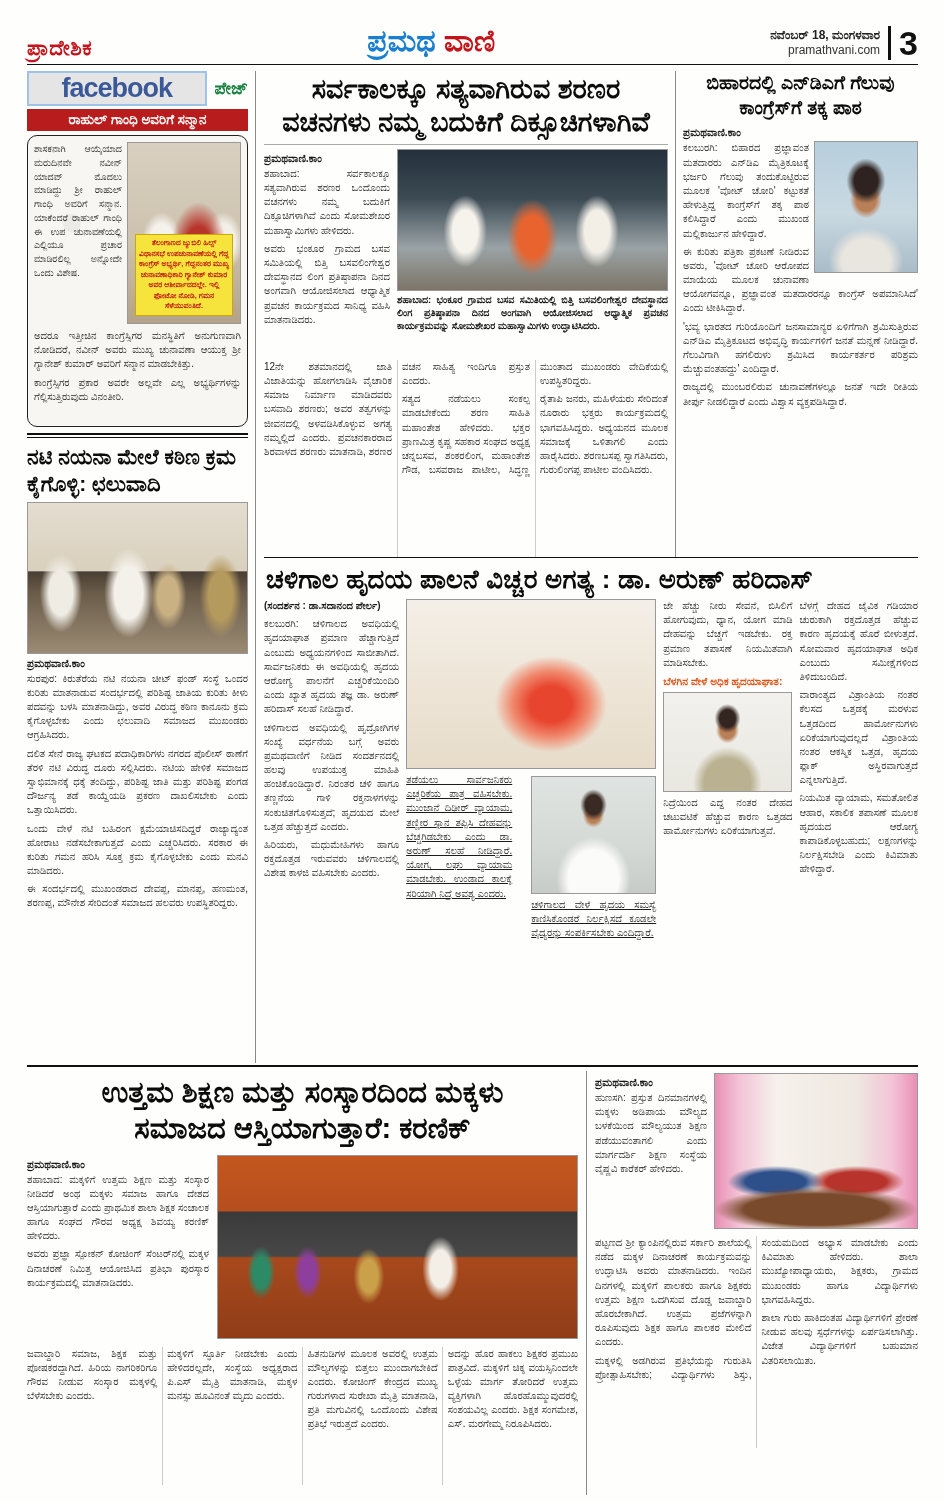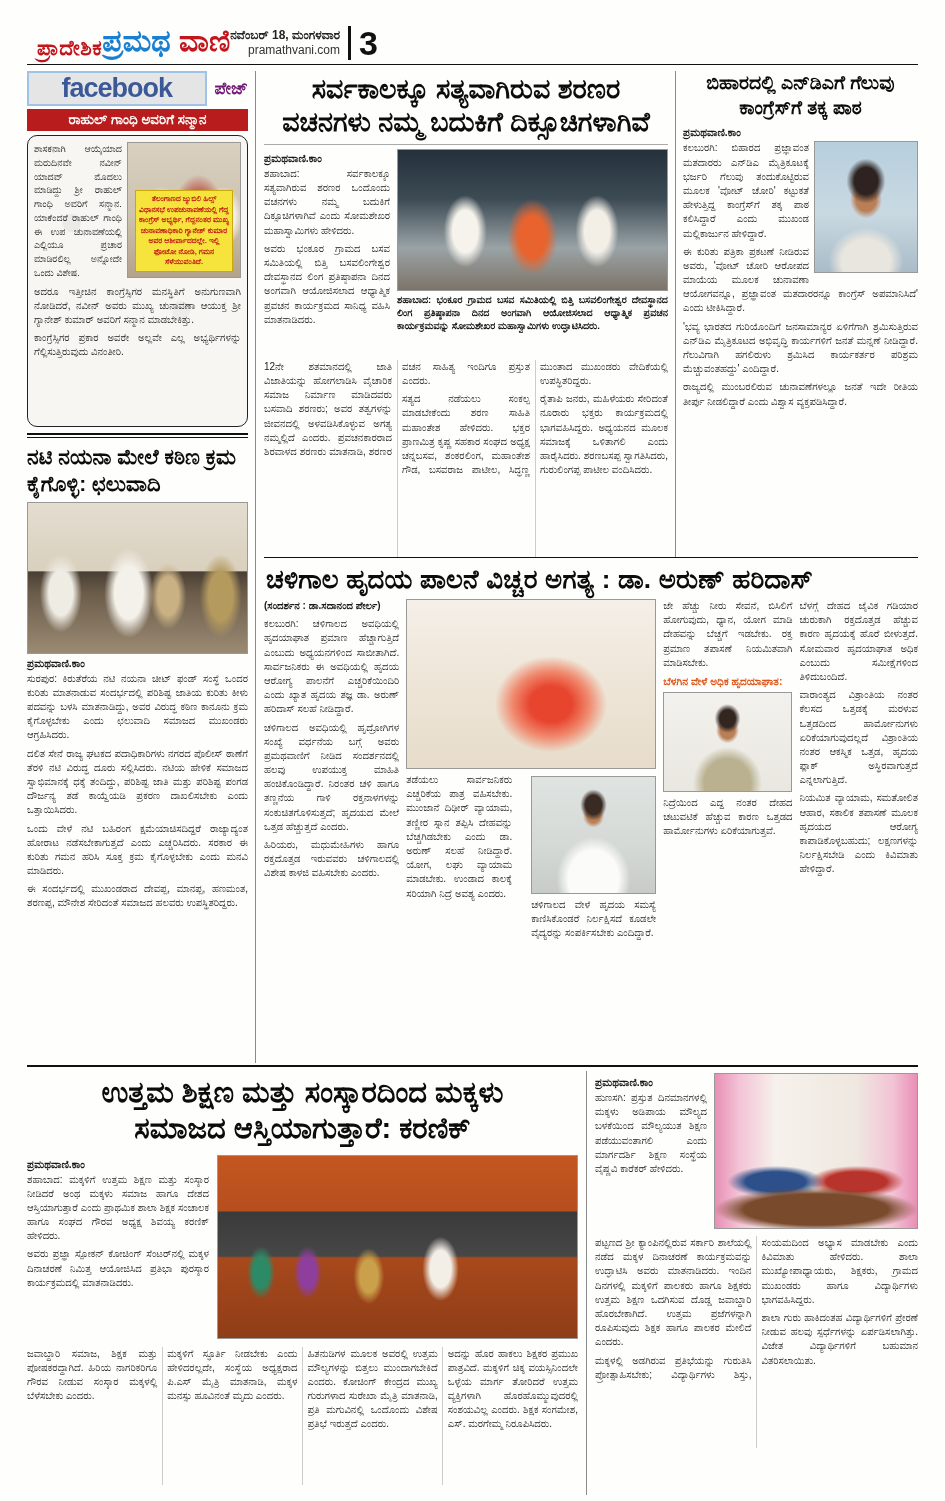--- a/index.html
+++ b/index.html
@@ -4,21 +4,21 @@
 <style>
   * { margin:0; padding:0; box-sizing:border-box; }
   html,body { background:#e8e8e4; }
   body { font-family:"Liberation Sans", sans-serif; }
   .paper{
     position:relative; width:945px; height:1501px; margin:0 auto;
     background:#fefefc; color:#1a1a1a; overflow:hidden;
     padding:8px 27px 6px 27px;
   }
   
-  .masthead{ display:flex; align-items:flex-end; height:52px;margin-left:10px; }
+  .masthead{ display:flex; align-items:flex-end; justify-content:space-between; height:52px; }
   .section-label{ font-size:21px; font-weight:800; color:#c3161c; letter-spacing:.5px; }
   .mast-center{ font-size:30px; font-weight:800; white-space:nowrap; }
   .mast-w1{ color:#1b7fd0; } .mast-w2{ color:#c3161c;font-family:Liberation Mono, monospace; }
   .mast-right{ display:flex; align-items:center; gap:8px; }
   .date-block{ text-align:right; line-height:1.25; }
   .date-line{ font-size:12px; font-weight:700; color:#222; }
   .site-line{ font-size:12px; color:#333; }
   .pgsep{ width:3px; height:34px; background:#111; }
   .pgnum{ font-size:34px; font-weight:800; color:#111; line-height:1; }
   .head-rule{ border:none; border-top:1.6px solid #111; margin:4px 0 6px 0; }
@@ -95,30 +95,30 @@
   .ph-kids{ background:
       radial-gradient(120px 26px at 50% 88%, #7a4a2c 0 60%, rgba(122,74,44,0) 85%),
       radial-gradient(60px 20px at 30% 70%, #2d4f8a 0 50%, rgba(45,79,138,0) 80%),
       radial-gradient(60px 20px at 70% 70%, #b8332c 0 50%, rgba(184,51,44,0) 80%),
       linear-gradient(90deg,#e88fb4 0%,#f3c3d6 12%,#f6f1ec 30%,#efe8e0 70%,#f3c3d6 88%,#e88fb4 100%); }
 
   
   .fb-logo-row{ display:flex; align-items:center; gap:8px; margin-bottom:3px; }
   .fb-logo{ flex:1; background:#e5e5e5; border:2px solid #9fc3e8; text-align:center;
             color:#3b5998; font-weight:800; font-size:27px; letter-spacing:-1px; line-height:1.15; }
-  .fb-suffix{ font-size:17px; font-weight:800; color:#701a75; }
+  .fb-suffix{ font-size:17px; font-weight:800; color:#15803d; }
   .fb-redbar{ background:#b91c1c; color:#fff; font-weight:800; font-size:13.5px; text-align:center; padding:3px 2px; margin-bottom:4px; }
   .fb-box{ border:1.4px solid #222; border-radius:10px; padding:6px 6px 4px 6px; height:292px; overflow:hidden;
            background:
              radial-gradient(14px 14px at 20% 30%, rgba(150,150,150,.12) 0 60%, transparent 70%),
              radial-gradient(14px 14px at 70% 60%, rgba(150,150,150,.10) 0 60%, transparent 70%),
              #f7f6f2; }
   .fb-top{ display:flex; gap:5px; }
   .fb-leadtext{ width:88px; font-size:9.5px; line-height:1.45; text-align:justify; }
-  .fb-photo{ flex:1; height:136px; }
+  .fb-photo{ flex:1; height:182px; }
   .fb-ybox{ position:absolute; left:6%; right:6%; bottom:4%; background:#f6e33c; border:1px solid #caa80a;
             color:#c01d14; font-weight:800; font-size:7.5px; line-height:1.4; text-align:center; padding:3px; }
   .dbl-rule{ border-top:2.5px solid #111; border-bottom:1.2px solid #111; height:5px; margin:6px 0 5px 0; }
 
   
   .nay-photo{ height:152px; margin:4px 0 2px 0; }
   .colA .bodytext{ height:360px; overflow:hidden; }
 
   
   .main-head{ padding:2px 0 5px 0; border-bottom:1px solid #aaa; margin-bottom:4px; }
@@ -129,21 +129,21 @@
   .main-cols{ margin-top:5px; column-count:3; column-gap:10px; column-rule:1px solid #ccc; height:198px; overflow:hidden; }
 
   
   .bihar-photo{ float:right; width:104px; height:132px; margin:0 0 4px 5px; }
   .biharcol .bodytext{ height:402px; overflow:hidden; }
 
   
   .heart-body{ display:flex; gap:7px; height:446px; overflow:hidden; }
   .hcolA{ width:138px; } .hmid{ width:250px; } .hcolD{ width:132px; } .hcolE{ width:121px; }
   .heart-photo{ height:170px; margin-bottom:4px; }
-  .hmid-bottom{ display:flex; gap:19px; }
+  .hmid-bottom{ display:flex; gap:19px;text-decoration:underline; }
   .hsub1{ width:112px; } .hsub2{ width:132px; }
   .doc-photo{ height:118px; margin:3px 0 4px 0; }
   .man-photo{ height:100px; margin:3px 0 4px 0; }
 
   
   .edu-head{ padding:3px 0 6px 0; }
   .edu-row{ display:flex; gap:8px; margin-top:2px; }
   .edu-lead{ width:182px; height:186px; overflow:hidden; }
   .edu-photo{ flex:1; height:184px; }
   .edu-cols{ margin-top:6px; column-count:4; column-gap:10px; column-rule:1px solid #ccc; height:138px; overflow:hidden; }

